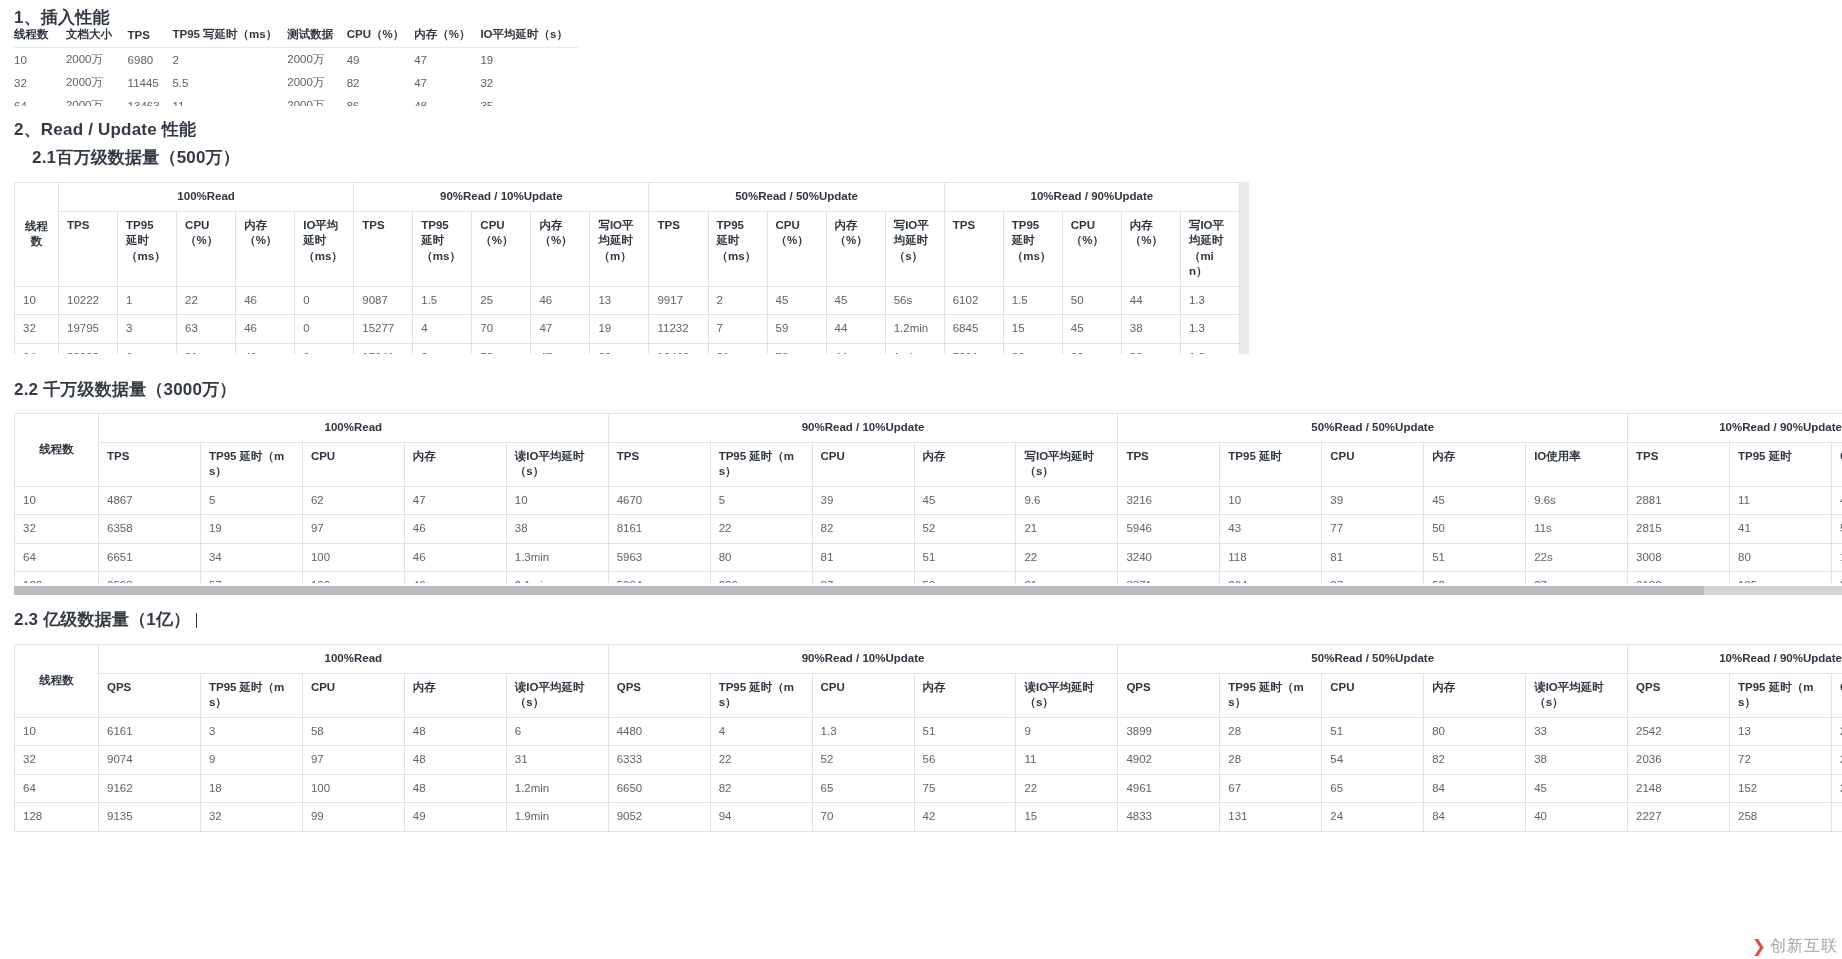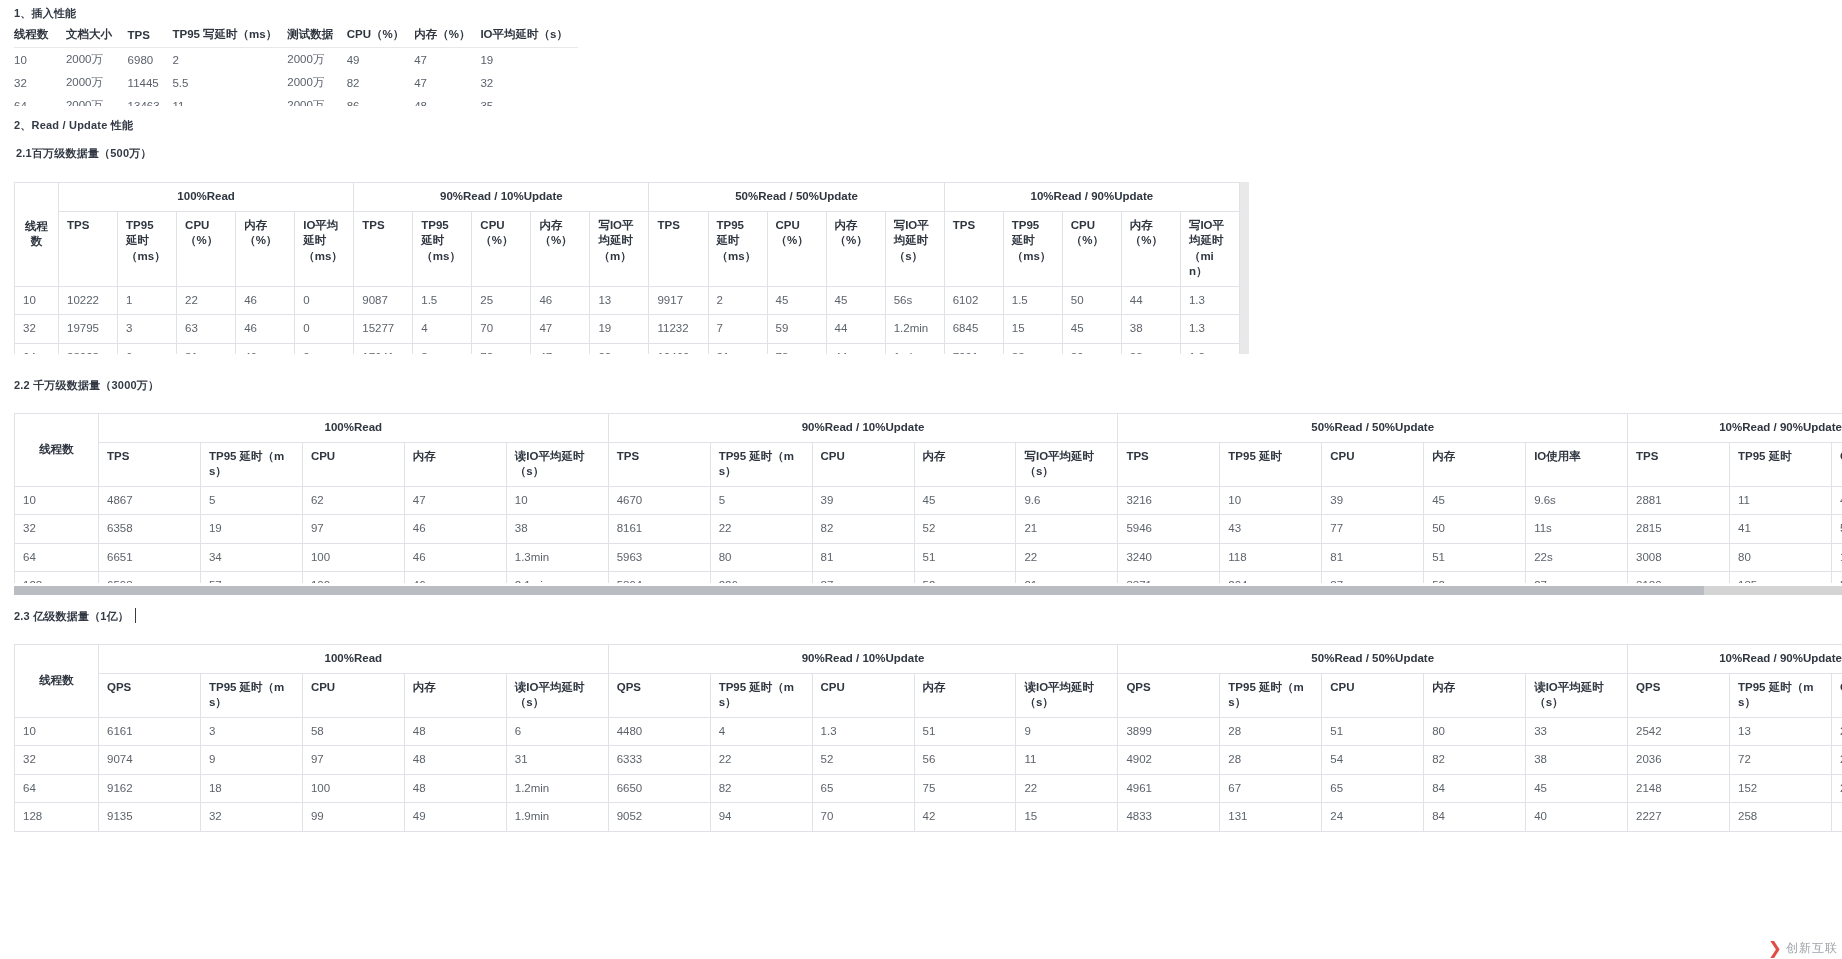--- a/index.html
+++ b/index.html
@@ -11,28 +11,28 @@
     overflow: hidden;
   }
   .page {
     position: relative;
     width: 1842px; height: 959px;
     background: #ffffff;
     padding: 0;
   }
   
   .heading {
-    font-size: 11px;
+    font-size: 17px;
     font-weight: bold;
     color: #333a45;
     letter-spacing: 0.2px;
   }
   .h-1   { position: absolute; left: 14px; top: 6px; }
   .h-2   { position: absolute; left: 14px; top: 118px; }
-  .h-21  { position: absolute; left: 16px; top: 146px; }
+  .h-21  { position: absolute; left: 32px; top: 146px; }
   .h-22  { position: absolute; left: 14px; top: 378px; }
   .h-23  { position: absolute; left: 14px; top: 608px; }
   .caret {
     display: inline-block;
     width: 1px; height: 15px;
     background: #3b3b3b;
     vertical-align: -3px;
     margin-left: 6px;
   }
   .plain-clip {
@@ -104,21 +104,21 @@
     gap: 4px;
     font-size: 12px;
     color: #9aa0a6;
     opacity: 0.85;
   }
   .wm-mark {
     color: #d93025;
     font-size: 17px;
     line-height: 1;
   }
-  .wm-text { color: #8d9399; font-size: 12px; letter-spacing: 1px; }
+  .wm-text { color: #8d9399; font-size: 16px; letter-spacing: 1px; }
 </style>
 </head>
 <body>
 
 <div class="page">
 
   <div class="heading h-1">1、插入性能</div>
 
   <div class="plain-clip">
     <table class="tbl-plain-inner" id="insert-table">

